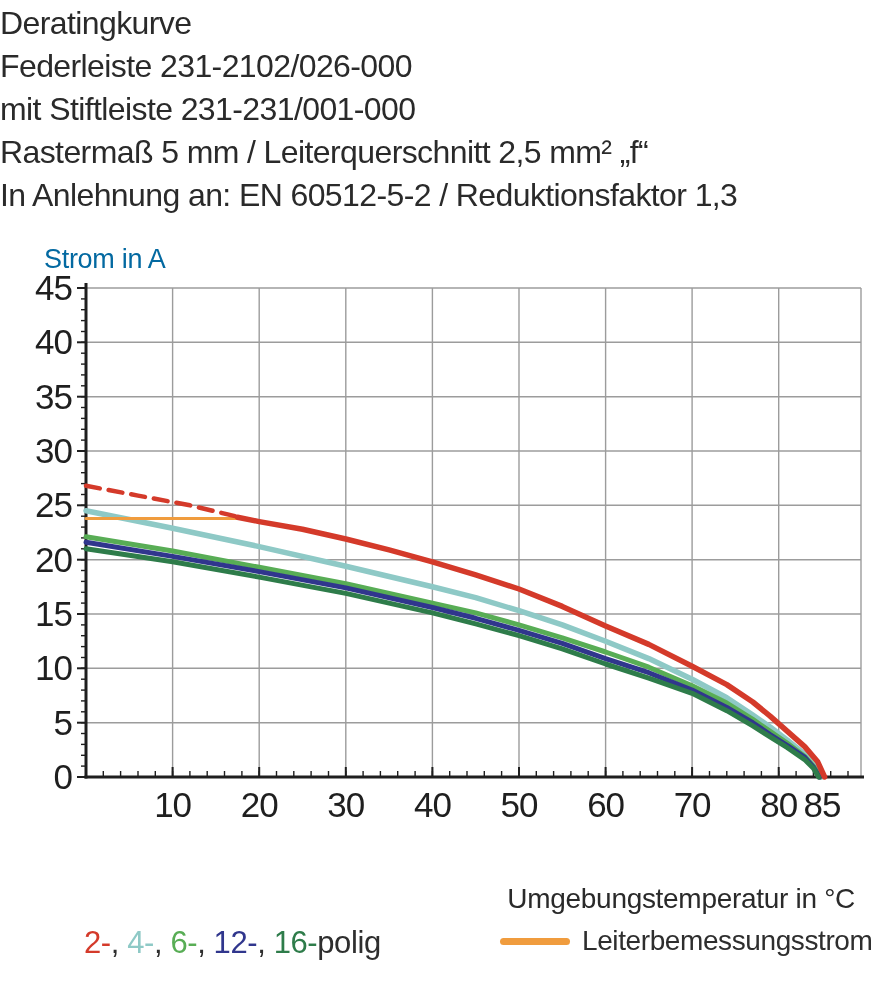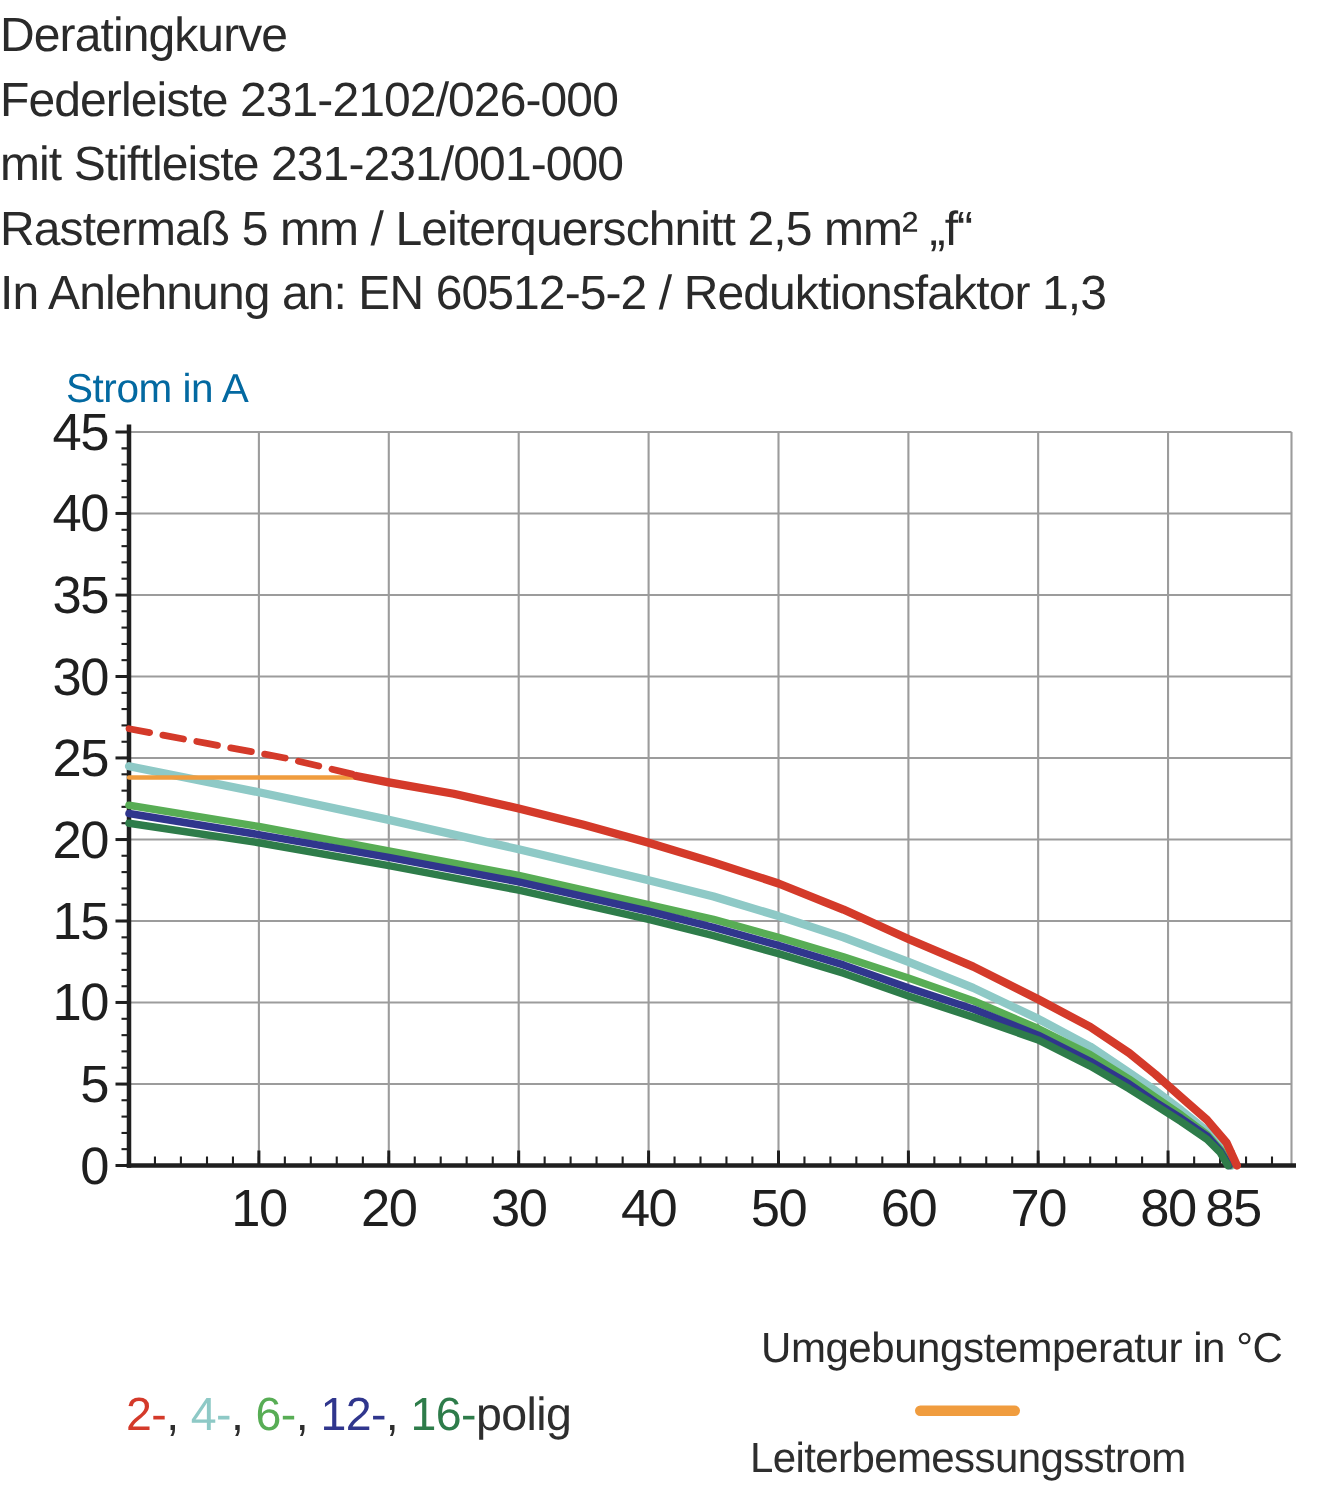--- a/index.html
+++ b/index.html
@@ -5,21 +5,21 @@
   html,body{margin:0;padding:0;background:#ffffff;}
   .page{position:relative;width:891px;height:1000px;background:#ffffff;overflow:hidden;
         font-family:"Liberation Sans",sans-serif;color:#262626;}
   .titles{position:absolute;top:2px;left:0;right:0;text-align:left;
           font-size:32px;line-height:43px;letter-spacing:-0.6px;color:#2a2a2a;}
   .ylabel{position:absolute;left:44px;top:244px;font-size:27px;letter-spacing:-0.3px;color:#0369a1;}
   .xlabel{position:absolute;right:36px;top:843px;font-size:28px;letter-spacing:-0.3px;color:#2a2a2a;margin-top:40px;}
   .chart-svg{position:absolute;left:0;top:228px;width:891px;height:660px;}
   .legend-row{position:absolute;left:0;top:925px;width:783px;height:50px;}
   .poles-legend{position:absolute;left:84px;top:0;font-size:31px;letter-spacing:-0.4px;color:#2e2e2e;white-space:nowrap;}
-  .rated-legend{position:absolute;left:500px;top:12px;display:flex;align-items:center;gap:12px;white-space:nowrap;flex-direction:column;}
+  .rated-legend{position:absolute;left:500px;top:0;display:flex;align-items:center;gap:12px;white-space:nowrap;}
   .rated-swatch{width:70px;height:7px;border-radius:4px;background:#f09c3e;flex:0 0 auto;}
   .rated-label{font-size:28px;letter-spacing:-0.4px;color:#2e2e2e;}
   svg text{font-family:"Liberation Sans",sans-serif;letter-spacing:-1px;}
 </style>
 </head>
 <body>
 
 <div class="page">
 
   <div class="titles">

